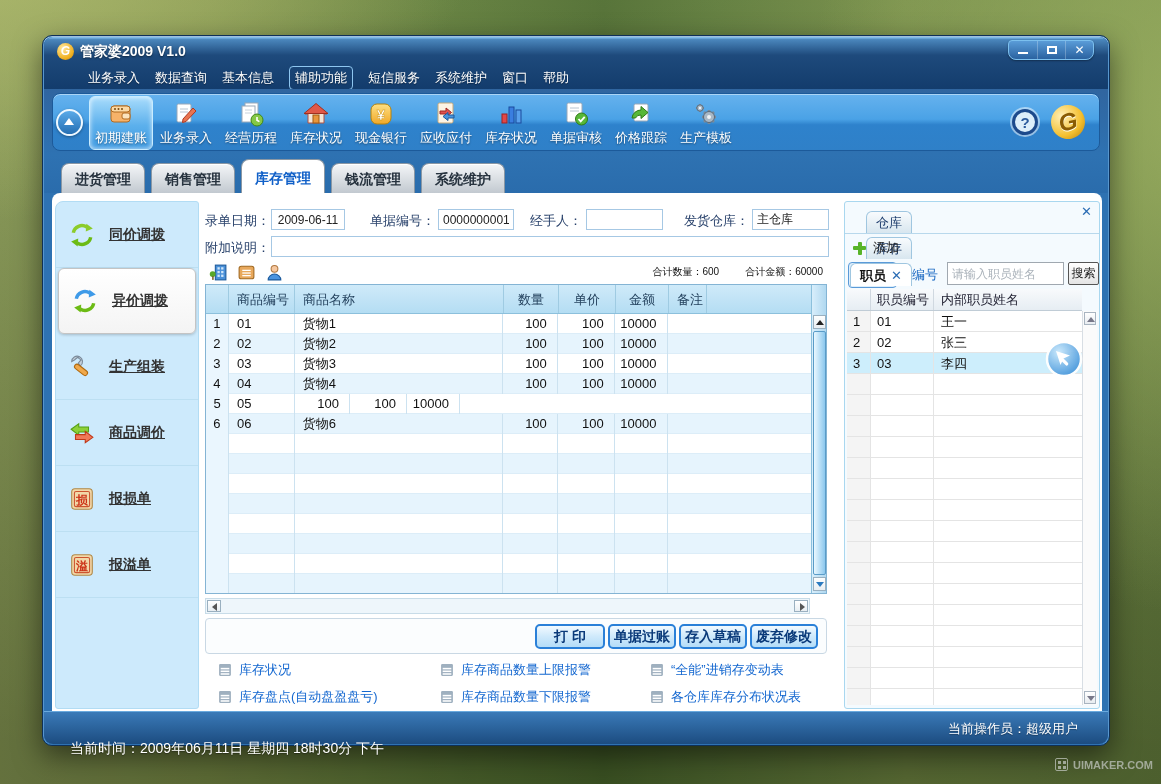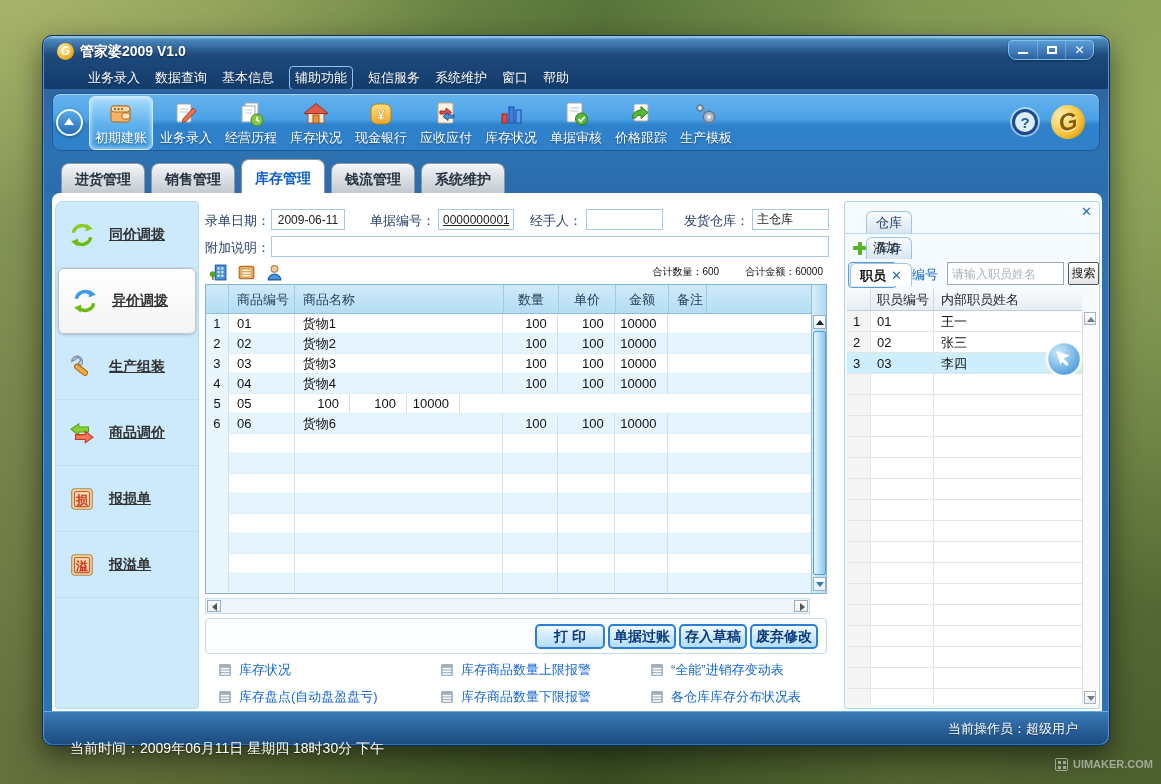--- a/index.html
+++ b/index.html
@@ -144,21 +144,21 @@
 .rpvs-dn{position:absolute;left:1px;bottom:1px;width:12px;height:13px;background:linear-gradient(180deg,#fff,#e8ecf0);border:1px solid #a8b4c0;}
 .rpvs-dn:after{content:"";position:absolute;left:2px;top:4px;border-left:4px solid transparent;border-right:4px solid transparent;border-top:5px solid #778;}
 .cursoricon{position:absolute;left:199px;top:137px;}
 
 .statusbar{position:absolute;left:1px;bottom:1px;right:1px;height:33px;border-radius:0 0 9px 9px;
  background:linear-gradient(180deg,#3a7ab8,#1c4c80);border-top:1px solid #6aaade;}
 .sttime{position:absolute;left:26px;top:8px;color:#fff;font-size:14px;text-shadow:0 1px 1px rgba(0,0,0,.35);margin-top:20px;}
 .stoper{position:absolute;right:30px;top:8px;color:#fff;font-size:13px;text-shadow:0 1px 1px rgba(0,0,0,.35);}
 .grip{position:absolute;right:5px;bottom:5px;width:12px;height:12px;
  background:radial-gradient(circle 1.5px at 10px 2px,#cde 40%,transparent 45%),radial-gradient(circle 1.5px at 10px 7px,#cde 40%,transparent 45%),radial-gradient(circle 1.5px at 5px 7px,#cde 40%,transparent 45%),radial-gradient(circle 1.5px at 10px 12px,#cde 40%,transparent 45%),radial-gradient(circle 1.5px at 5px 12px,#cde 40%,transparent 45%),radial-gradient(circle 1.5px at 0px 12px,#cde 40%,transparent 45%);}
-.watermark{position:absolute;right:8px;bottom:13px;display:flex;align-items:flex-start;gap:5px;color:#b2b8ac;font-size:11px;font-weight:bold;opacity:.85;}
+.watermark{position:absolute;right:8px;bottom:13px;display:flex;align-items:center;gap:5px;color:#b2b8ac;font-size:11px;font-weight:bold;opacity:.85;}
 .wmic{width:13px;height:13px;border:1.5px solid #b2b8ac;border-radius:2px;position:relative;}
 .wmic:before{content:"";position:absolute;left:2px;top:2px;width:3px;height:3px;background:#b2b8ac;box-shadow:5px 0 0 #b2b8ac,0 5px 0 #b2b8ac,5px 5px 0 #b2b8ac;}
 </style>
 </head>
 <body>
 
 <div class="win">
   <div class="topchrome">
     <div class="tbar">
       <div class="tlogo">G</div>
@@ -360,21 +360,21 @@
             <text x="12" y="16.5" text-anchor="middle" font-size="11" font-weight="bold" fill="#cc3318">溢</text>
           </svg>
         <span class="slbl">报溢单</span>
       </div>
     </div>
 
     <div class="main">
       <span class="flabel" style="left:0;top:19px">录单日期：</span>
       <input class="finput" style="left: 66px; top: 16px; width: 74px; text-align: center;" value="2009-06-11">
       <span class="flabel" style="left:165px;top:19px">单据编号：</span>
-      <input class="finput" style="left: 233px; top: 16px; width: 76px; text-decoration: underline;" value="0000000001">
+      <input class="finput" style="left: 233px; top: 16px; width: 76px;" value="0000000001">
       <span class="flabel" style="left:325px;top:19px">经手人：</span>
       <input class="finput" style="left: 381px; top: 16px; width: 77px;" value="">
       <span class="flabel" style="left:479px;top:19px">发货仓库：</span>
       <input class="finput" style="left: 547px; top: 16px; width: 77px;" value="主仓库">
       <span class="flabel" style="left:0;top:46px">附加说明：</span>
       <input class="finput" style="left: 66px; top: 43px; width: 558px;" value="">
 
       <svg class="irow-ic" style="left:4px" width="19" height="19" viewBox="0 0 18 18">
           <rect x="6" y="2" width="10" height="14" fill="#4a90d8" stroke="#1c5a9c"></rect>
           <rect x="8" y="4" width="2.2" height="2.2" fill="#cfe6fa"></rect>

